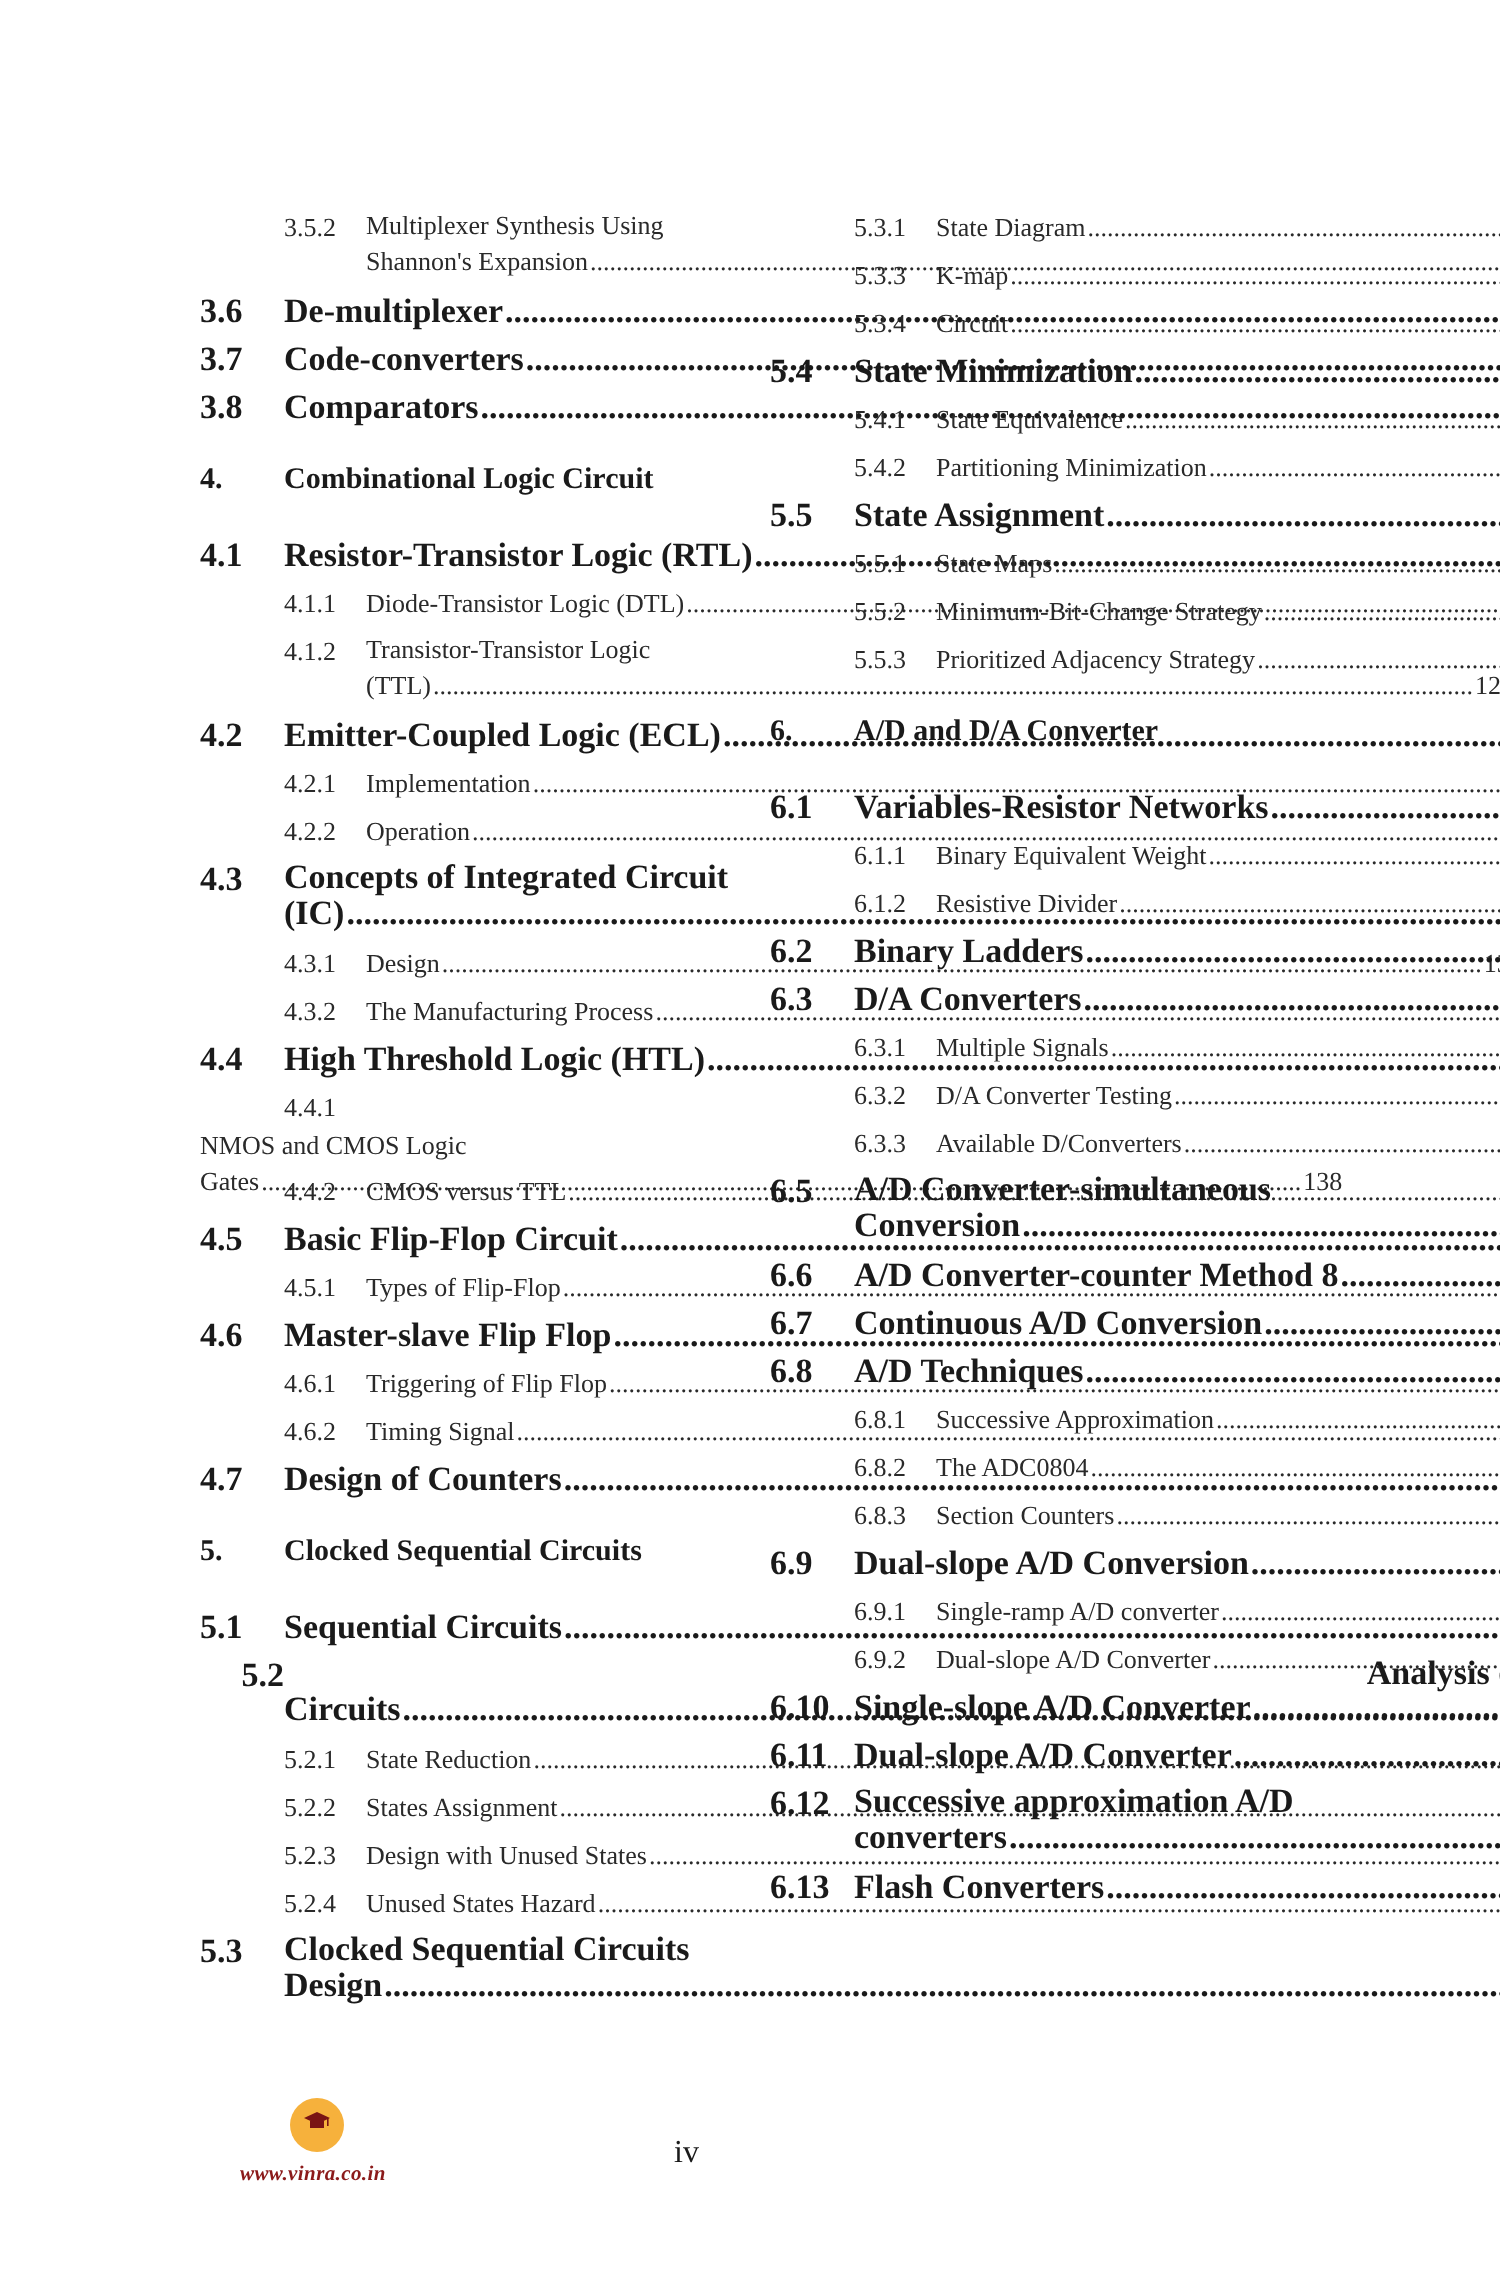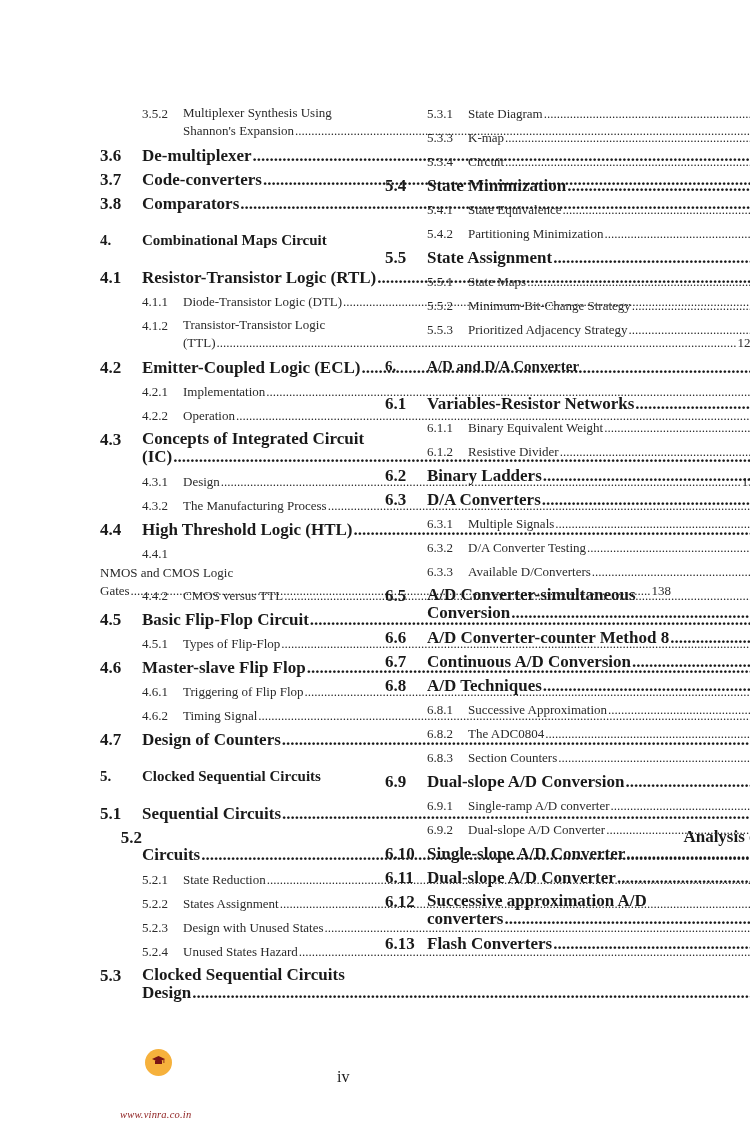--- a/index.html
+++ b/index.html
@@ -20,21 +20,21 @@
   .sub { font-size:13px; height:24px; line-height:20px; color:#2a2a2a; }
   .sub .num { width:41px; margin-left:42px; }
   .multi .title { flex-direction:column; align-items:stretch; }
   .multi .line1 { white-space:nowrap; line-height:18px; }
   .multi .line2 { display:flex; align-items:flex-end; line-height:18px; }
   .chap { font-weight:bold; font-size:15px; height:34px; line-height:20px; margin-top:12px; margin-bottom:4px; }
   .chap .num { width:42px; }
   .footer-page { position:absolute; left:337px; top:1068px; font-size:16px; }
   .logo { position:absolute; left:145px; top:1049px; width:27px; height:27px; border-radius:50%; background:#f6b13c; }
   .logo-cap { position:absolute; left:7px; top:7px; width:13px; height:10px; }
-  .logo-url { position:absolute; left:120px; top:1082px; font-size:10.5px; font-style:italic; font-weight:normal; color:#8b1a1a; letter-spacing:0.2px;margin-top:27px; }
+  .logo-url { position:absolute; left:120px; top:1082px; font-size:10.5px; font-style:italic; font-weight:bold; color:#8b1a1a; letter-spacing:0.2px; }
 </style>
 </head>
 <body>
 
 <div class="col left" id="col-left">
     <div class="row sub multi" style="height: 42px;">
       <span class="num">3.5.2</span>
       <div class="title">
         <div class="line1">Multiplexer Synthesis Using</div>
         <div class="line2">
@@ -63,21 +63,21 @@
       <span class="num">3.8</span>
       <div class="title">
         <span class="t-text">Comparators</span>
         <span class="leader"></span>
         <span class="page">118</span>
       </div>
     </div>
     <div class="row chap">
       <span class="num">4.</span>
       <div class="title">
-        <span class="t-text">Combinational Maps Circuit</span>
+        <span class="t-text">Combinational Logic Circuit</span>
       </div>
     </div>
     <div class="row sec">
       <span class="num">4.1</span>
       <div class="title">
         <span class="t-text">Resistor-Transistor Logic (RTL)</span>
         <span class="leader"></span>
       </div>
     </div>
     <div class="row sub">

